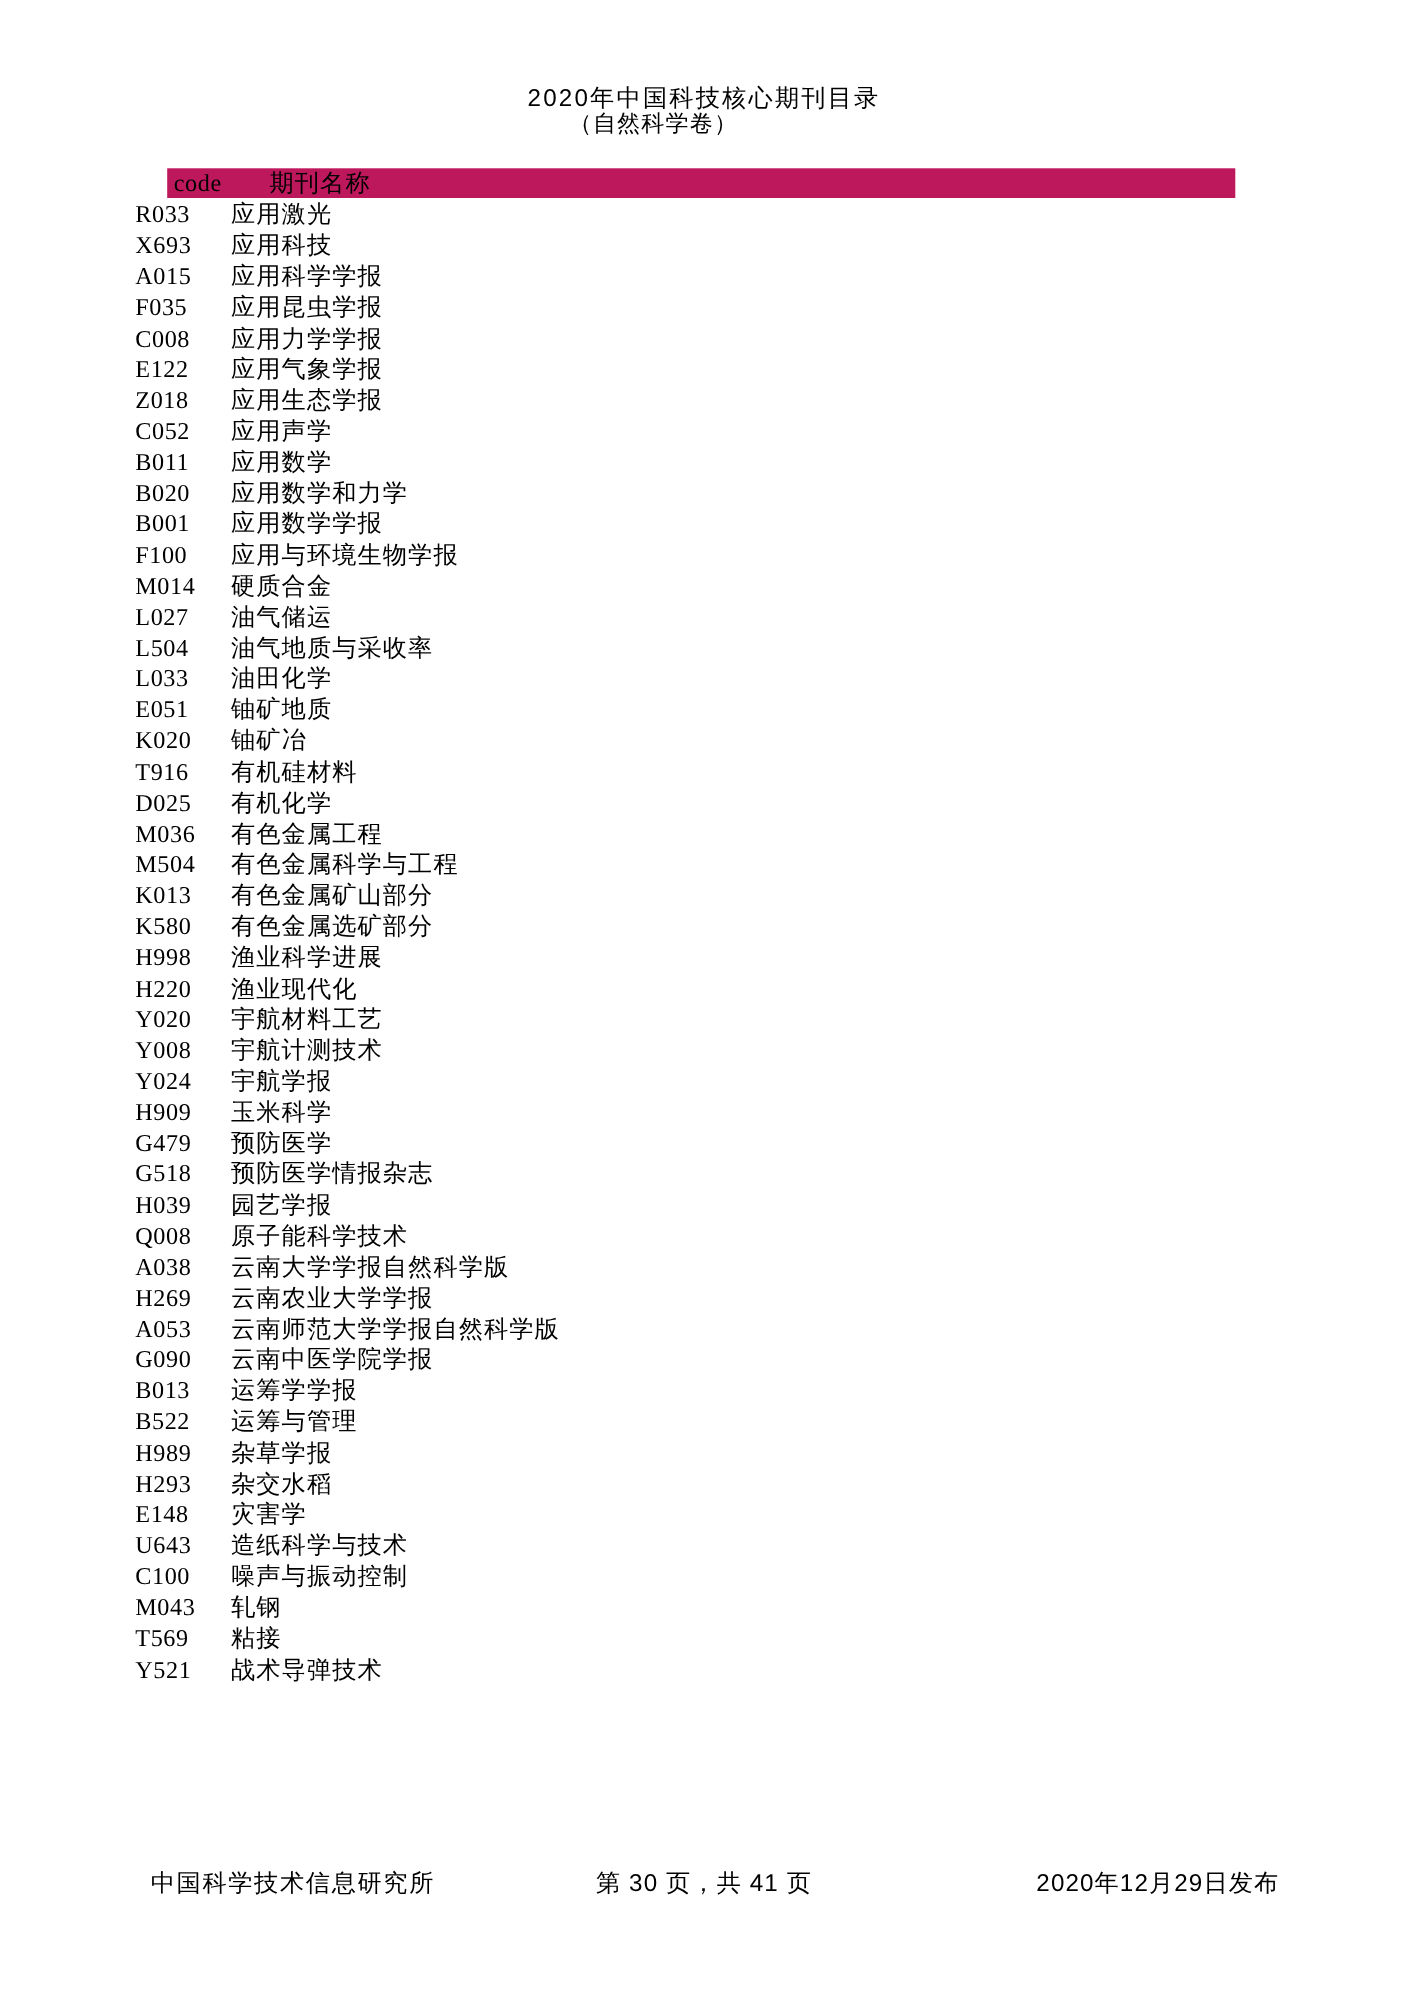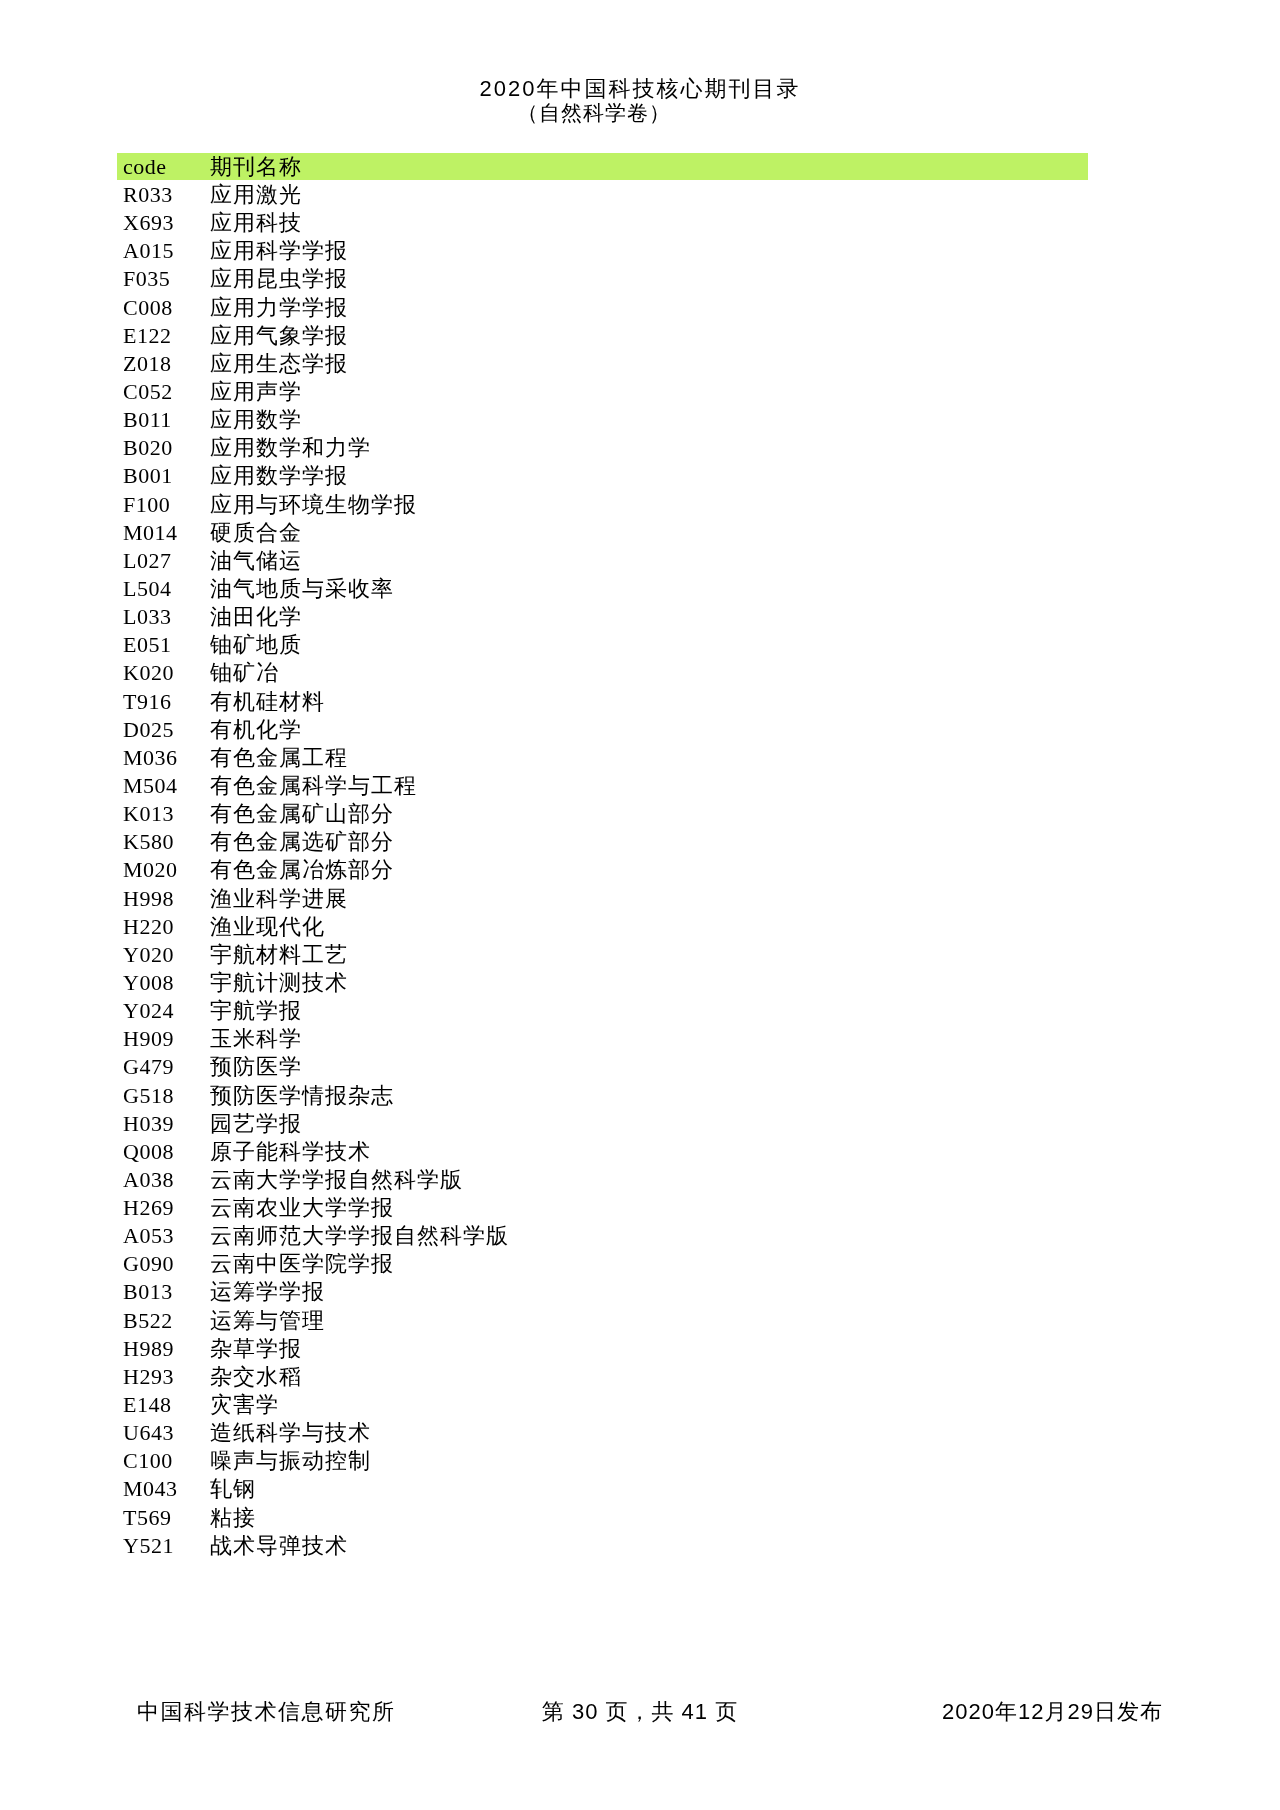--- a/index.html
+++ b/index.html
@@ -56,21 +56,21 @@
 </style>
 </head>
 <body style="background: rgb(255, 255, 255); color: rgb(0, 0, 0);">
 
 <div class="page">
 
   <div class="title-line1">2020年中国科技核心期刊目录</div>
 
   <div class="title-line2">（自然科学卷）</div>
 
-  <div class="table-header" style="background: #bef264;">
+  <div class="table-header" style="background: #be185d; margin-left: 35px;">
     <span class="col-code">code</span>
     <span class="col-name">期刊名称</span>
   </div>
 
   <div class="table-body">
       <div class="row">
     <span class="col-code">R033</span>
     <span class="col-name">应用激光</span>
   </div>
       <div class="row">
@@ -157,24 +157,20 @@
     <span class="col-code">M504</span>
     <span class="col-name">有色金属科学与工程</span>
   </div>
       <div class="row">
     <span class="col-code">K013</span>
     <span class="col-name">有色金属矿山部分</span>
   </div>
       <div class="row">
     <span class="col-code">K580</span>
     <span class="col-name">有色金属选矿部分</span>
-  </div>
-      <div class="row">
-    <span class="col-code">M020</span>
-    <span class="col-name">有色金属冶炼部分</span>
   </div>
       <div class="row">
     <span class="col-code">H998</span>
     <span class="col-name">渔业科学进展</span>
   </div>
       <div class="row">
     <span class="col-code">H220</span>
     <span class="col-name">渔业现代化</span>
   </div>
       <div class="row">

